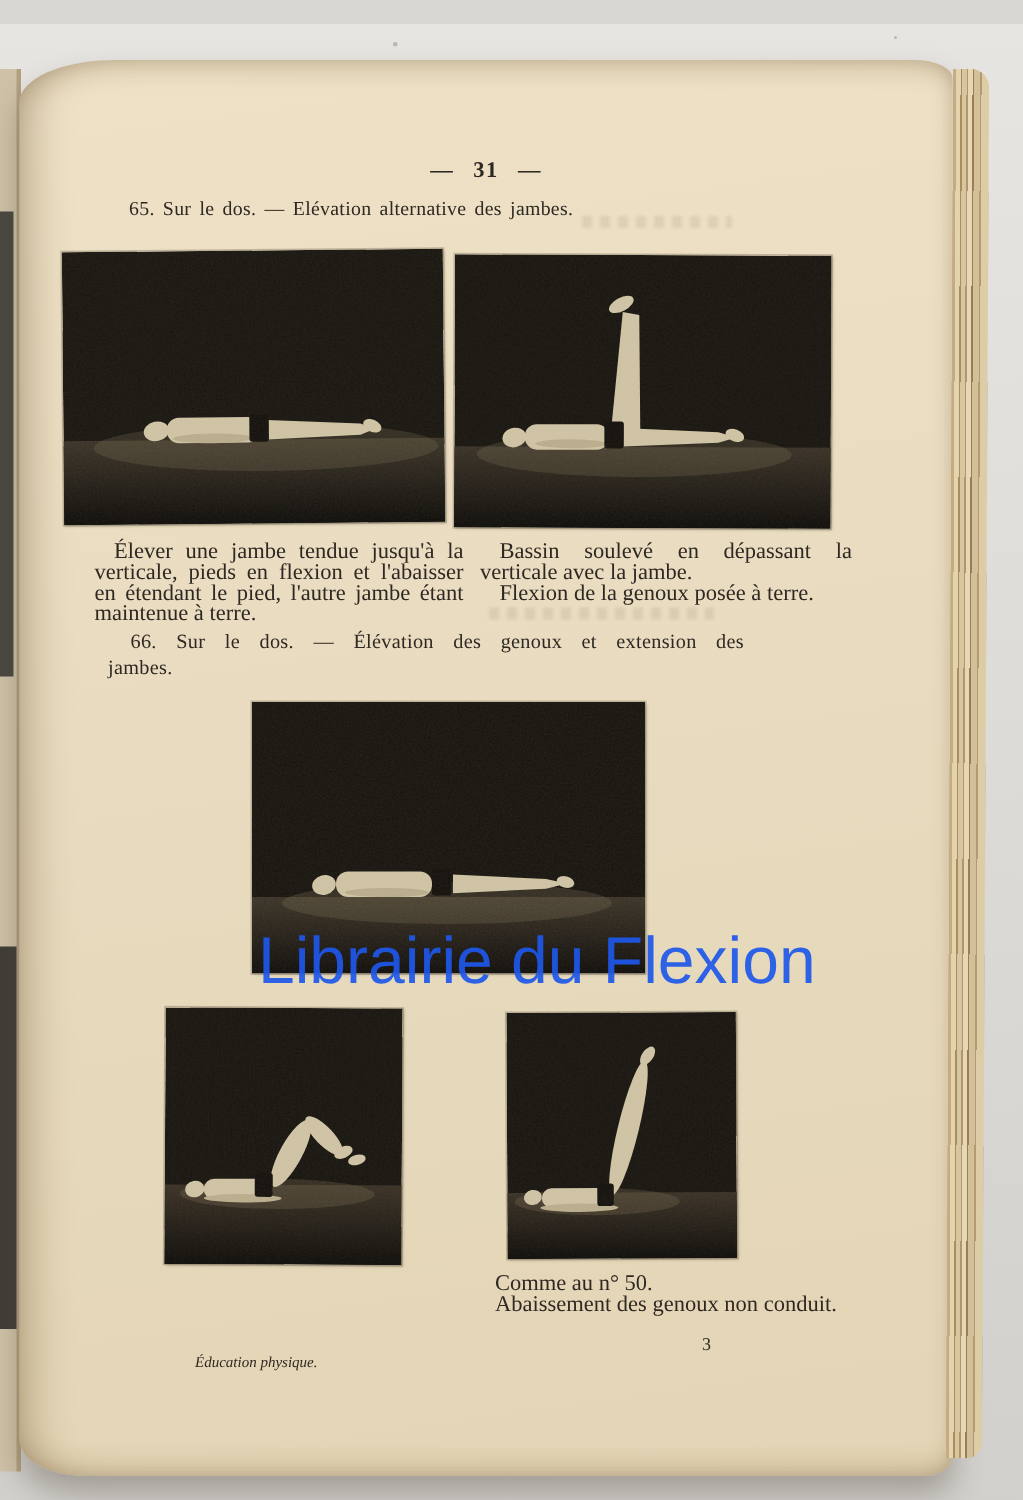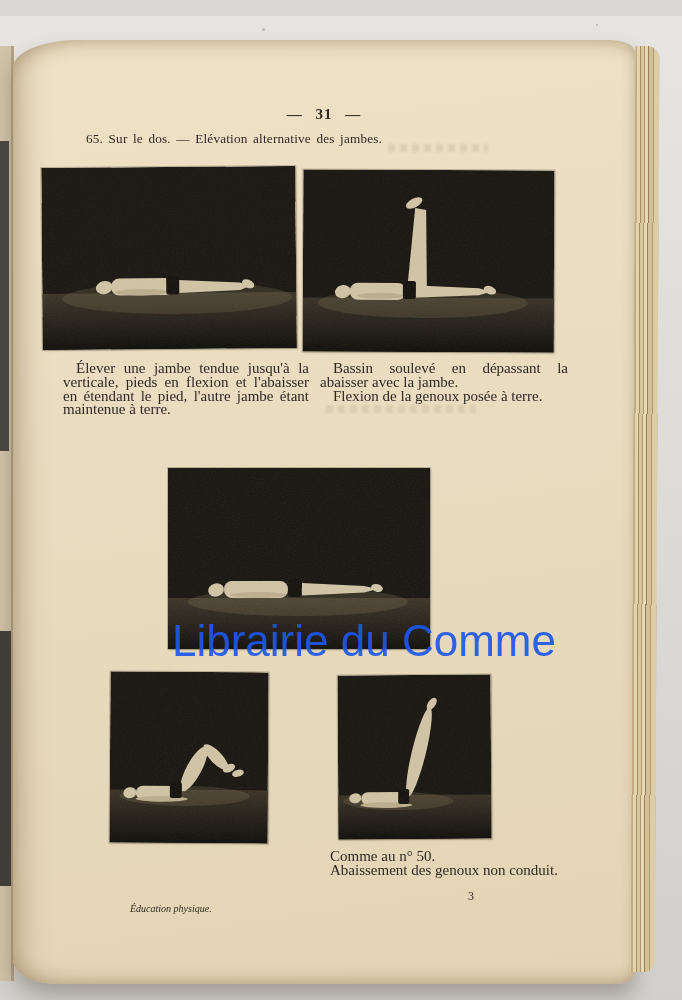--- a/index.html
+++ b/index.html
@@ -139,25 +139,29 @@
         <rect x="100" y="111" width="13" height="18" rx="2" fill="#120f0b"></rect>
       </g>
       <rect width="251" height="182" filter="url(#nB)" opacity=".16"></rect>
     </svg>
   </div>
 
   <div class="caption cap-65-left ink">
     <p>Élever une jambe tendue jusqu'à la verticale, pieds en flexion et l'abaisser en étendant le pied, l'autre jambe étant maintenue à terre.</p>
   </div>
   <div class="caption cap-65-right ink">
-    <p>Bassin soulevé en dépassant la abaisser avec la jambe.</p>
+    <p>Bassin soulevé en dépassant la verticale avec la jambe.</p>
     <p>Flexion de la genoux posée à terre.</p>
   </div>
   <div class="ghost ghost-2"></div>
 
+  <div class="heading heading-66 ink">
+    <span class="jline">66. Sur le dos. — Élévation des genoux et extension des</span>
+    <span class="lline">jambes.</span>
+  </div>
 
   <div class="photo photo-c">
     <svg viewBox="0 0 262 181" preserveAspectRatio="none" role="img">
       <defs>
         <linearGradient id="fC" x1="0" y1="0" x2="0" y2="1">
           <stop offset="0" stop-color="#3a3226"></stop>
             <stop offset="1" stop-color="#0f0c09"></stop>
         </linearGradient>
         <filter id="nC">
             <feTurbulence type="fractalNoise" baseFrequency="0.8" numOctaves="2" seed="19"></feTurbulence>
@@ -172,21 +176,21 @@
         <rect x="56" y="113" width="64" height="17" rx="8"></rect>
         <polygon points="134,115 196,118 210,121 196,124.5 134,127.5"></polygon>
         <ellipse cx="209" cy="120" rx="6" ry="3.8" transform="rotate(15 209 120)"></ellipse>
         <ellipse cx="90" cy="127" rx="28" ry="3" fill="#b9ac8c"></ellipse>
         <rect x="120" y="111" width="13" height="18" rx="2" fill="#120f0b"></rect>
       </g>
       <rect width="262" height="181" filter="url(#nC)" opacity=".16"></rect>
     </svg>
   </div>
 
-  <div class="watermark">Librairie du Comme</div>
+  <div class="watermark">Librairie du Flexion</div>
 
   <div class="photo photo-d">
     <svg viewBox="0 0 158 171" preserveAspectRatio="none" role="img">
       <defs>
         <linearGradient id="fD" x1="0" y1="0" x2="0" y2="1">
           <stop offset="0" stop-color="#382f23"></stop>
             <stop offset="1" stop-color="#0d0b08"></stop>
         </linearGradient>
         <filter id="nD">
             <feTurbulence type="fractalNoise" baseFrequency="0.8" numOctaves="2" seed="23"></feTurbulence>

